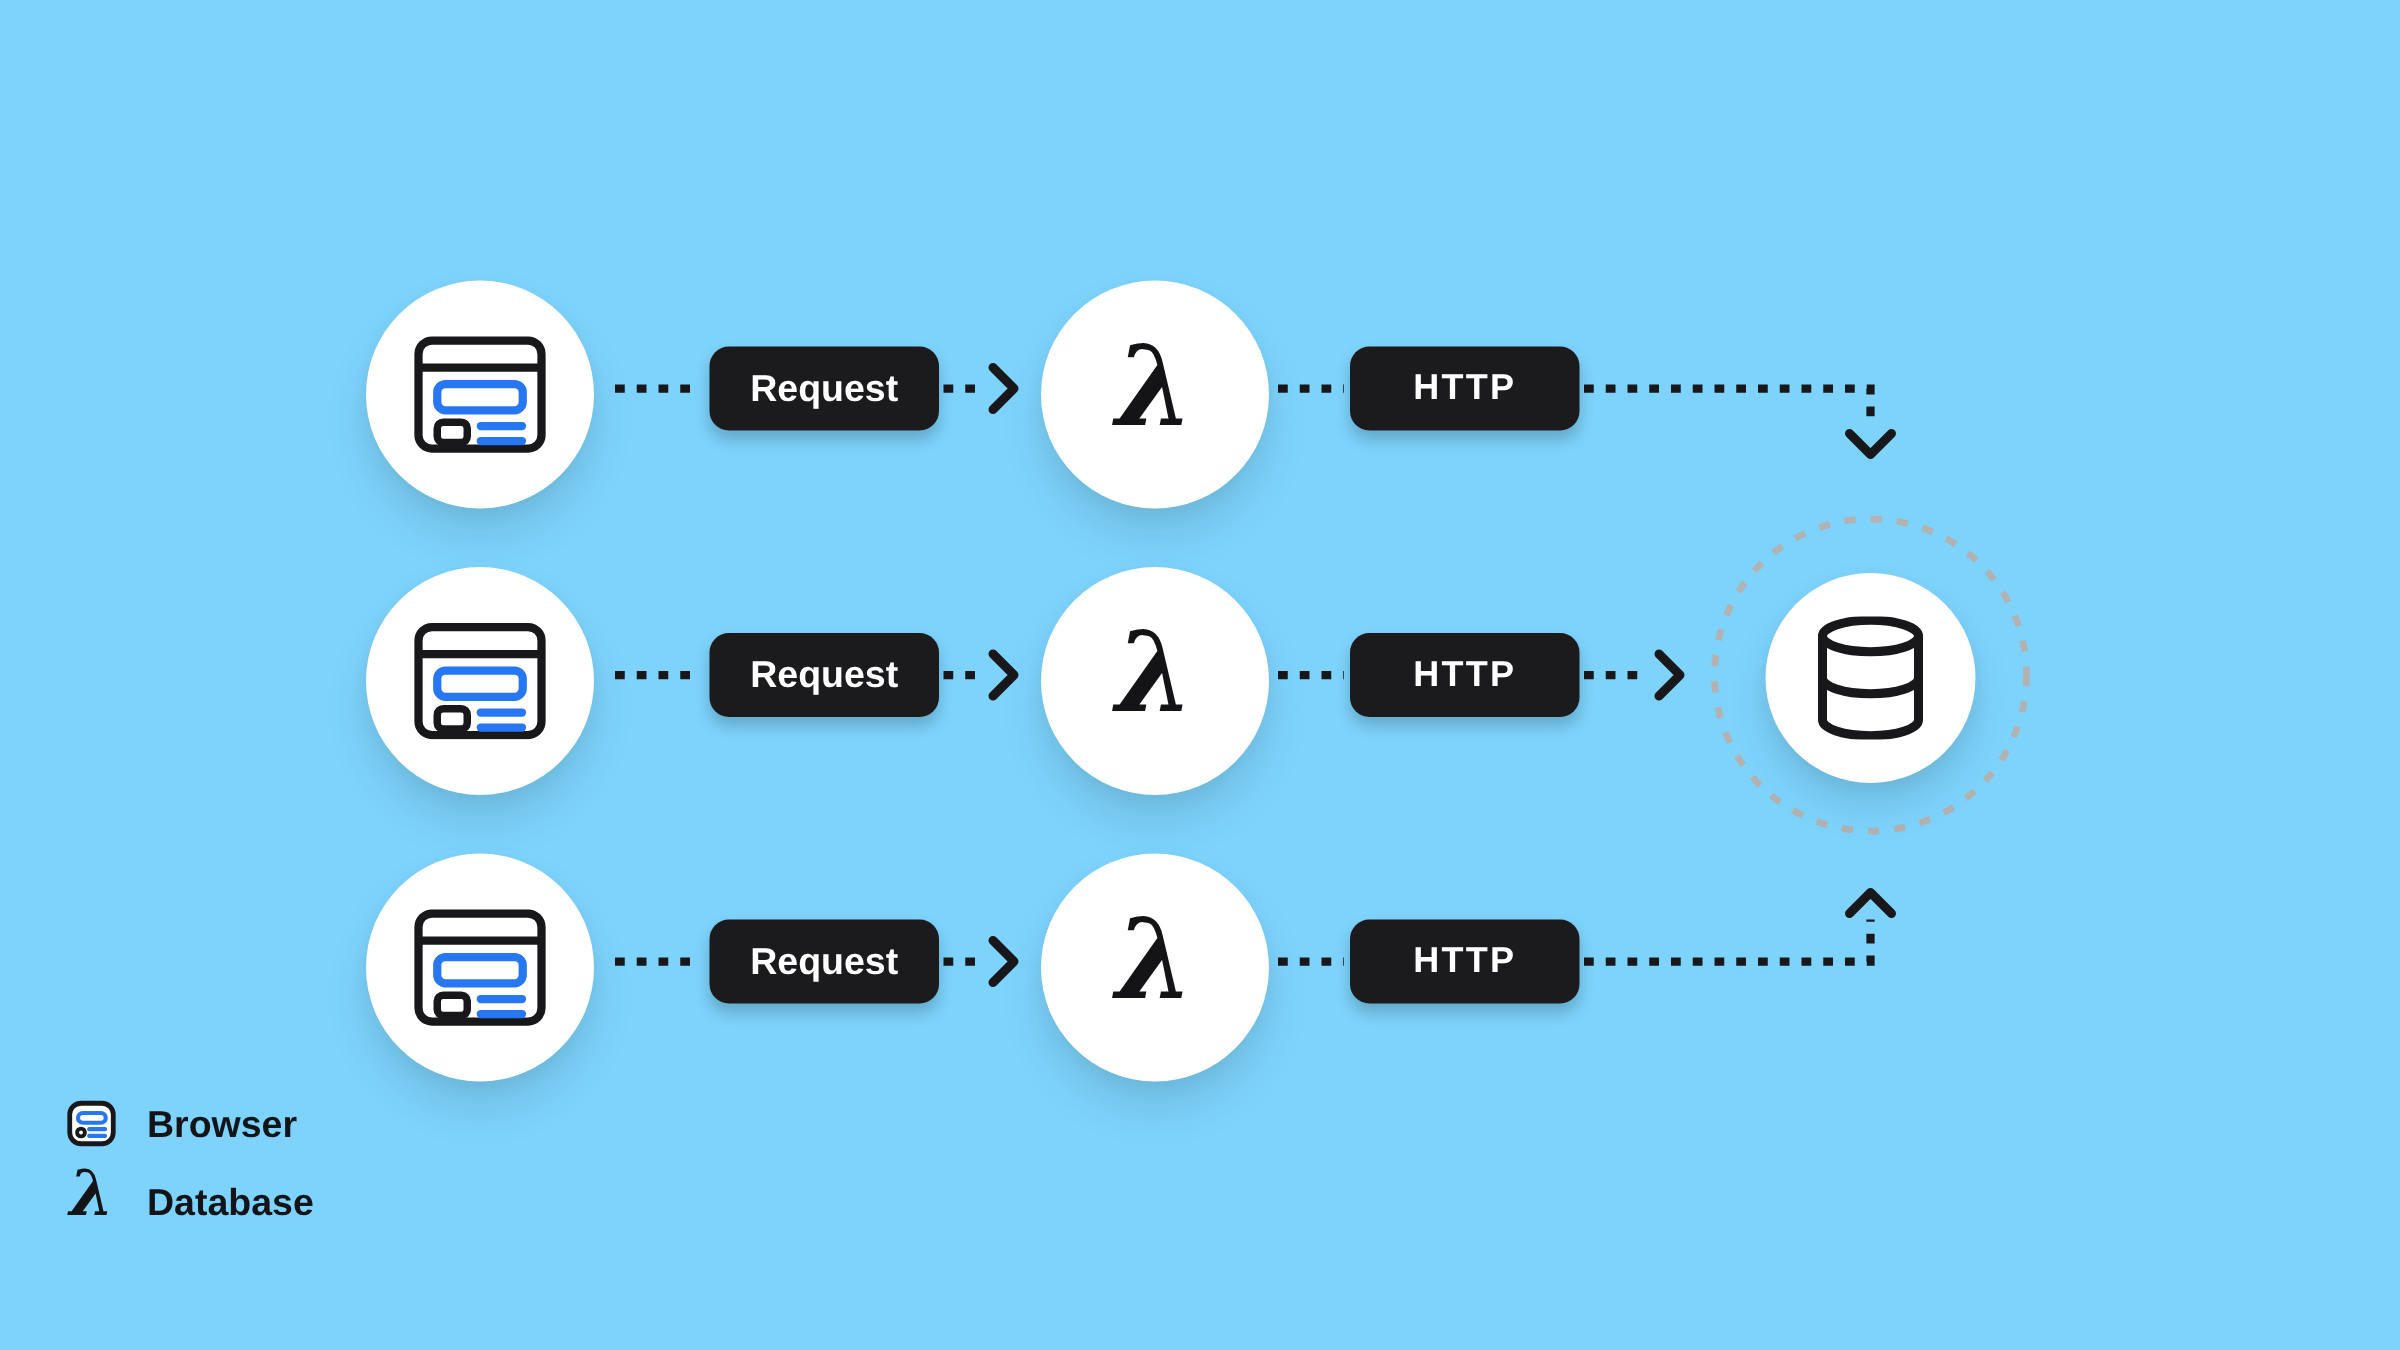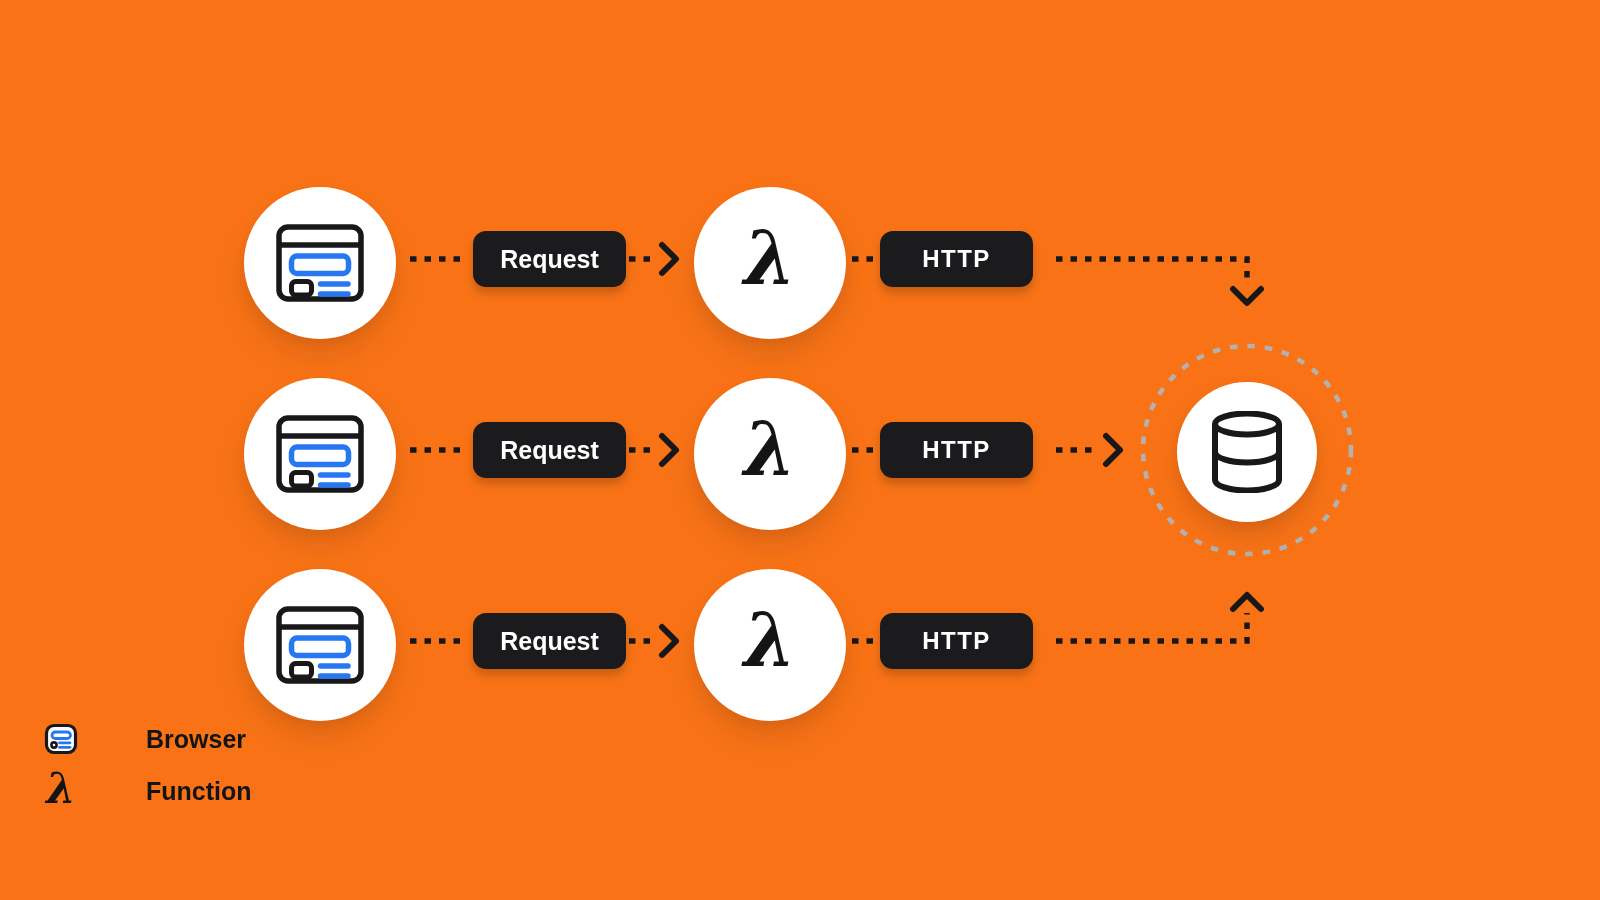--- a/index.html
+++ b/index.html
@@ -5,21 +5,21 @@
   * { box-sizing: border-box; }
   html, body { margin: 0; padding: 0; background: #ffffff; }
   body {
     width: 1600px; height: 900px;
     font-family: "Liberation Sans", sans-serif;
     color: #141417;
   }
   .canvas {
     position: relative;
     width: 1600px; height: 900px;
-    background: #f97316;
+    background: #7dd3fc;
     overflow: hidden;
   }
 
   
   .wires { position: absolute; left: 0; top: 0; width: 1600px; height: 900px; }
   .wire {
     stroke: #18181b; stroke-width: 5.5; fill: none;
     stroke-dasharray: 6.5 8; stroke-linecap: butt;
   }
   .arrowhead {
@@ -59,21 +59,21 @@
     position: absolute;
     width: 153px; height: 56px;
     background: #1b1b1e;
     border-radius: 13px;
     color: #ffffff;
     display: flex; align-items: center; justify-content: center;
     font-weight: 700;
     box-shadow: 0 6px 10px rgba(0,0,0,0.20);
   }
   .pill.request { left: 473px; font-size: 25px; }
-  .pill.http    { left: 880px; font-size: 24px; letter-spacing: 1.5px; text-align: right; }
+  .pill.http    { left: 900px; font-size: 24px; letter-spacing: 1.5px; text-align: right; }
   .pill.r1 { top: 231px; }
   .pill.r2 { top: 422px; }
   .pill.r3 { top: 613px; }
 
   
   .db-node {
     position: absolute;
     left: 1177px; top: 382px;
     width: 140px; height: 140px;
     border-radius: 50%;
@@ -83,21 +83,21 @@
   }
 
   
   .legend {
     position: absolute;
     left: 42px; top: 713px;
     display: flex; flex-direction: column;
   }
   .legend-row {
     height: 52px;
-    display: flex; align-items: center; gap: 48px;
+    display: flex; align-items: flex-end;
   }
   .legend-icon-cell {
     width: 38px;
     display: flex; align-items: center; justify-content: center;
   }
   .legend-lambda {
     font-family: "DejaVu Serif", serif;
     font-style: italic; font-weight: 700;
     font-size: 42px; line-height: 1;
     color: #141417;
@@ -211,18 +211,18 @@
           <path d="M15.5 24.3 H26" stroke="#2777f2" stroke-width="2.8" stroke-linecap="round"></path>
         </svg>
       </span>
       <span class="legend-label">Browser</span>
     </div>
 
     <div class="legend-row">
       <span class="legend-icon-cell">
         <span class="legend-lambda">λ</span>
       </span>
-      <span class="legend-label">Function</span>
+      <span class="legend-label">Database</span>
     </div>
 
 
   </div>
 </div>
 
 </body></html>

